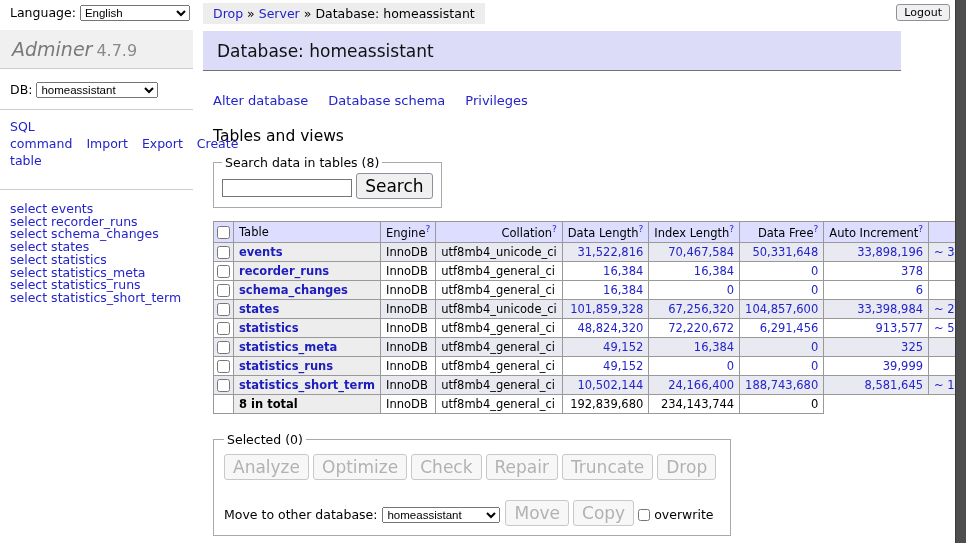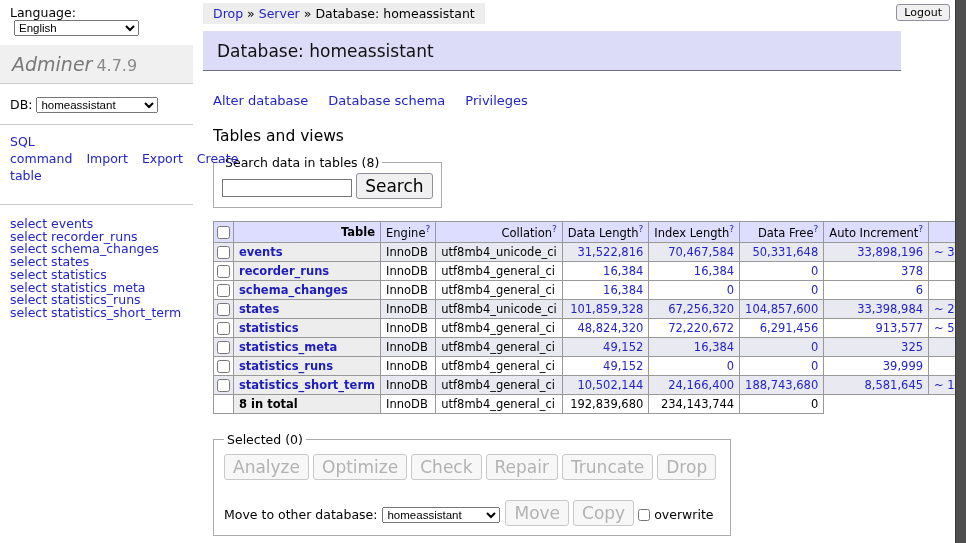--- a/index.html
+++ b/index.html
@@ -16,21 +16,21 @@
   html,body{width:966px;height:543px;overflow:hidden;}
   body{
     font-family:"DejaVu Sans","Liberation Sans",sans-serif;
     font-size:13px;color:#000;background:#fff;position:relative;
   }
   a.lnk{color:var(--link);text-decoration:none;cursor:pointer;}
 
   
   #sidebar{position:absolute;left:0;top:0;width:193px;}
   .lang-row{padding:5px 0 0 10px;font-size:12.5px;}
-  .lang-row select{width:125px;font-size:11.5px;margin-left:4px;}
+  .lang-row select{width:110px;font-size:11.5px;margin-left:4px;}
   #logo{
     margin-top:9px;background:#f0f0f0;border-bottom:1px solid #ccc;
     padding:8px 0 8px 12px;
   }
   #logo .brand{font-style:italic;font-size:19px;color:#797979;font-weight:400;}
   #logo .ver{font-size:16px;color:#8a8a8a;margin-left:4px;}
   .db-row{padding:13px 0 0 10px;font-size:12.5px;}
   .db-row select{width:122px;font-size:11.5px;margin-left:4px;}
   .sep{border:none;border-top:1px solid #ccc;margin:11px 0 0 0;}
   #menu-links{padding:8px 0 9px 10px;line-height:17px;width:180px;}
@@ -72,21 +72,21 @@
     font-size:17px;padding:2px 8px;background:#f0f0f0;color:#000;
     border:1px solid #8f8f9d;border-radius:3px;cursor:pointer;
     font-family:"DejaVu Sans","Liberation Sans",sans-serif;
   }
   .btn:disabled{background:#f7f7f7;border-color:#c8c8c8;color:#b2b2b2;cursor:default;}
 
   
   table{border-collapse:collapse;margin-top:13px;font-size:11.5px;}
   th,td{border:1px solid var(--border);padding:2px 5px;white-space:nowrap;}
   thead td,thead th{background:var(--thead-bg);font-weight:400;text-align:right;}
-  thead th.tname{font-weight:700;text-align:right;}
+  thead th.tname{font-weight:400;text-align:left;}
   tbody th{background:var(--namecol);text-align:left;}
   tbody tr.shaded td{background:var(--shade);}
   td.chk,th.chk{text-align:center;padding:1px 3px;}
   input[type=checkbox]{width:13px;height:13px;margin:0;vertical-align:middle;}
   .num{text-align:right;}
   sup.help{font-size:9px;color:var(--link);cursor:pointer;}
   a.tbl-name{font-weight:700;color:#1d1dbe;text-decoration:none;}
   a.cell-lnk{color:var(--link);text-decoration:none;display:block;}
   tr.total th{font-weight:700;}
   tr.total td{color:#000;}

